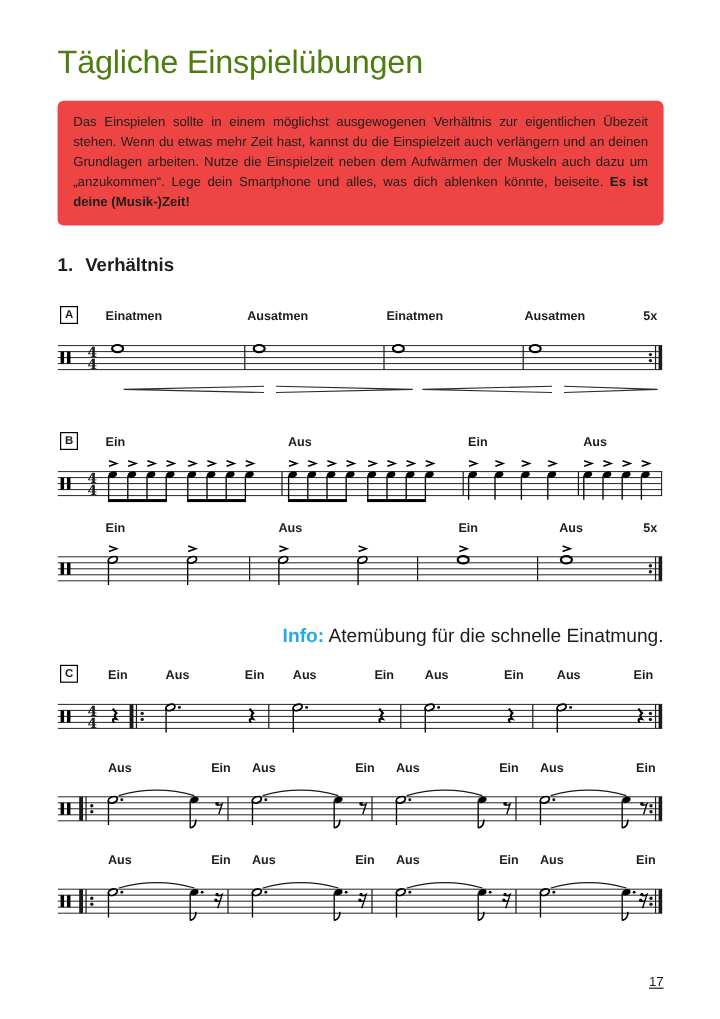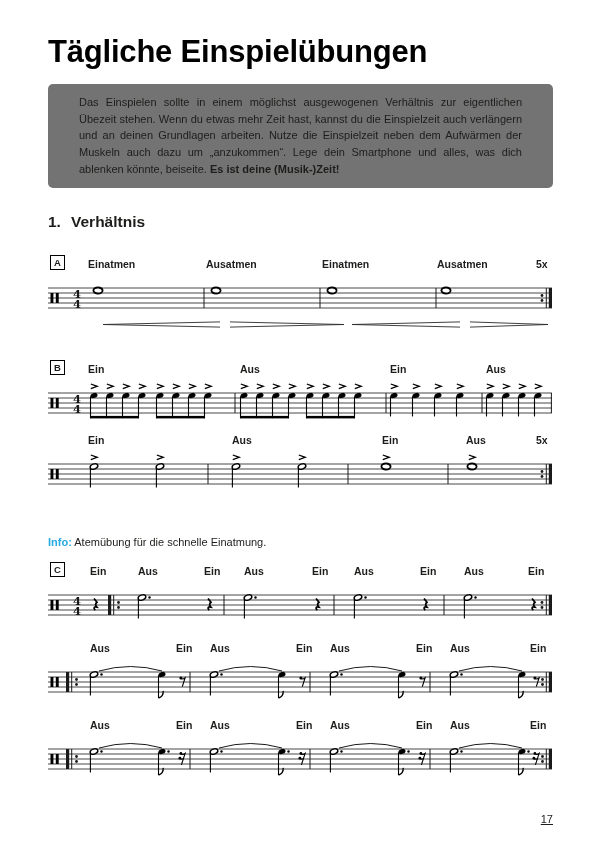--- a/index.html
+++ b/index.html
@@ -1,27 +1,27 @@
 <!DOCTYPE html>
 <html><head>
 <meta charset="utf-8">
 <style>
   html,body{margin:0;padding:0;background:#fff;}
   .page{position:relative;width:600px;height:849px;box-sizing:border-box;
         padding:0 47px 0 48px;background:#fff;overflow:hidden;
         font-family:"Liberation Sans",sans-serif;color:#1d1d1b;}
-  h1.title{margin:37px 0 0 0;font-size:31px;font-weight:700;line-height:30px;
-        letter-spacing:-0.2px;color:#000000;}
-  .intro-box{margin-top:17px;background:#737373;border-radius:5px;
-        padding:10px 31px;font-size:11px;line-height:1.52;text-align:justify;}
+  h1.title{margin:37px 0 0 0;font-size:27px;font-weight:400;line-height:30px;
+        letter-spacing:-0.2px;color:#4d7c0f;}
+  .intro-box{margin-top:17px;background:#ef4444;border-radius:5px;
+        padding:10px 13px;font-size:11px;line-height:1.52;text-align:justify;}
   .sec-head{margin-top:24px;display:flex;font-size:15.5px;font-weight:700;line-height:19px;}
   .sec-num{width:23px;flex:0 0 23px;}
   .sec-body{margin:4px 0 0 23px;font-size:11px;line-height:1.5;text-align:justify;}
   .tempo{font-family:"DejaVu Sans",sans-serif;font-weight:700;}
-  .info-line{margin-top:42px;font-size:11px;}
+  .info-line{margin-top:28px;font-size:16px;text-align:right;}
   .info-label{color:#29a9e1;font-weight:700;}
   .exa{margin-top:26px;} .exb{margin-top:30px;} .exc{margin-top:16px;}
   .sys2{margin-top:10px;} .csys{margin-top:16px;}
   .lr{position:relative;height:15px;}
   .lr .bl{position:absolute;top:1px;font-size:10.5px;font-weight:600;white-space:nowrap;}
   .exbox{position:absolute;left:2px;top:-2px;width:13px;height:13px;border:1.2px solid #000;
         font-size:9.5px;font-weight:700;display:flex;align-items:center;justify-content:center;}
   svg.staff{display:block;margin-top:2px;}
   .page-num{position:absolute;right:47px;bottom:24px;font-size:11px;text-decoration:underline;}
   .defs{position:absolute;width:0;height:0;}

